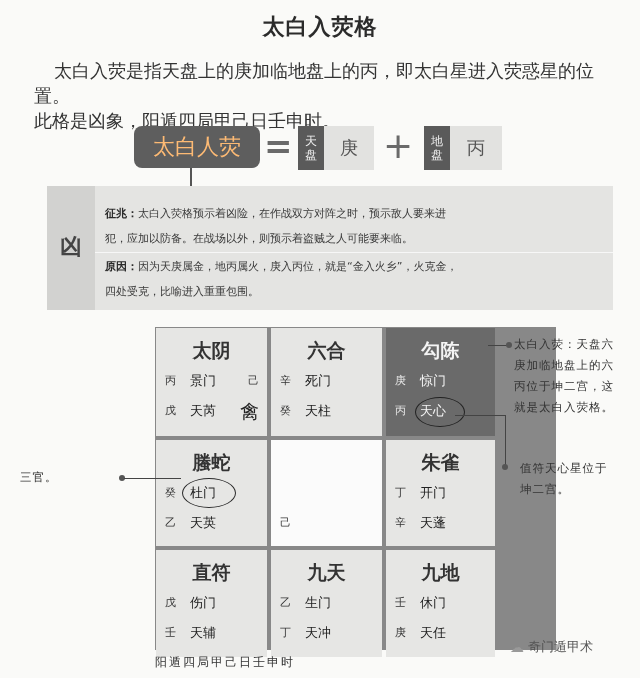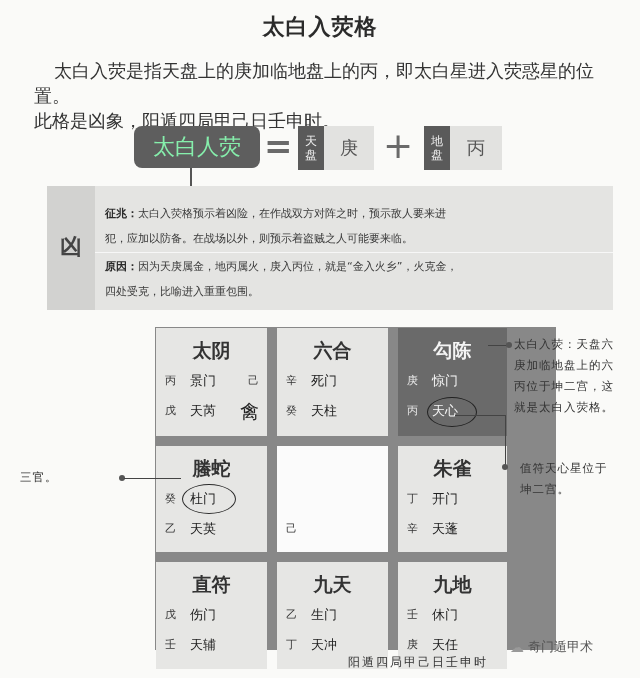--- a/index.html
+++ b/index.html
@@ -3,57 +3,57 @@
 <meta charset="utf-8">
 <style>
   html,body{margin:0;padding:0;}
   body{width:640px;height:678px;background:#fafaf8;position:relative;overflow:hidden;
        font-family:"DejaVu Sans","Liberation Sans",sans-serif;color:#2a2a2a;}
   .abs{position:absolute;}
   .title{left:0;width:640px;top:12px;text-align:center;font-size:22px;font-weight:bold;color:#2b2b2b;letter-spacing:1px;}
   .intro{left:34px;width:580px;top:58px;font-size:18px;line-height:25px;color:#333;}
   .intro .p1{text-indent:20px;display:block;}
   
-  .f-main{left:134px;top:126px;width:126px;height:42px;background:#5e5e5e;border-radius:8px;color:#86efac;
+  .f-main{left:134px;top:126px;width:126px;height:42px;background:#5e5e5e;border-radius:8px;color:#fdba74;
           font-family:"DejaVu Serif","Liberation Serif",serif;font-size:22px;line-height:42px;text-align:center;}
   .f-eq{left:264px;top:128px;font-size:34px;line-height:36px;color:#6a6a6a;font-weight:bold;}
   .f-tag{width:26px;height:44px;background:#5a5a5a;color:#f0f0f0;font-size:12px;line-height:14px;text-align:center;
          display:flex;flex-direction:column;justify-content:center;}
   .f-val{height:44px;background:#e2e2e0;color:#555;font-size:18px;line-height:44px;text-align:center;}
   .f-plus{left:383px;top:126px;font-size:36px;line-height:40px;color:#6a6a6a;}
   .stem{left:190px;top:168px;width:2px;height:20px;background:#555;}
   
   .info{left:47px;top:186px;width:566px;height:124px;background:#e4e4e2;}
   .info-left{left:47px;top:186px;width:48px;height:124px;background:#d2d2d0;}
   .xiong{left:47px;top:232px;width:48px;text-align:center;font-size:22px;font-weight:bold;color:#444;}
   .info-txt{left:105px;width:500px;font-size:11px;line-height:25px;color:#3a3a3a;}
   .info-txt b{color:#2a2a2a;}
   .info-div{left:95px;top:252px;width:518px;height:1px;background:#f7f7f7;}
   
   .grid{left:155px;top:327px;width:401px;height:323px;border:1px solid #888;box-sizing:border-box;
-        display:grid;grid-template-columns:111px 111px 109px;grid-template-rows:108px 106px 107px;background:#888;gap:10px;}
+        display:grid;grid-template-columns:111px 111px 109px;grid-template-rows:108px 106px 107px;background:#888;gap:4px;}
   .cell{background:#e6e6e4;position:relative;}
   .cell.dark{background:#6a6a6a;color:#f0f0f0;padding-left:28px;}
   .cell.center{background:#fbfbfb;}
   .god{position:absolute;top:10px;left:0;width:100%;text-align:center;font-size:19px;font-weight:bold;color:#333;}
   .dark .god{color:#f4f4f4;}
   .row{position:absolute;left:0;width:100%;height:26px;}
   .stem-s{position:absolute;left:9px;font-size:11px;line-height:26px;color:#333;font-family:"DejaVu Serif",serif;}
   .dark .stem-s{color:#e8e8e8;}
   .big{position:absolute;left:34px;font-size:13px;line-height:26px;color:#222;}
   .dark .big{color:#f4f4f4;}
   .extra{position:absolute;right:8px;font-size:11px;line-height:26px;color:#333;}
   .extra.lg{font-size:19px;color:#222;}
   .r1{top:40px;} .r2{top:70px;}
   .oval{position:absolute;border:1.5px solid #2a2a2a;border-radius:50%;}
   .dark .oval{border-color:#222;}
   .note{font-size:11.5px;line-height:21px;color:#333;letter-spacing:1px;}
   .line{background:#444;}
   .dot{width:6px;height:6px;border-radius:50%;background:#555;}
-  .caption{left:155px;width:333px;top:654px;text-align:right;font-size:12px;color:#333;letter-spacing:2px;font-family:"DejaVu Serif",serif;}
+  .caption{left:155px;width:333px;top:654px;text-align:left;font-size:12px;color:#333;letter-spacing:2px;font-family:"DejaVu Serif",serif;}
   .wm{left:510px;top:638px;font-size:13px;color:#555;display:flex;align-items:center;gap:4px;}
 </style>
 </head>
 <body>
 
 <div class="abs title">太白入荧格</div>
 <div class="abs intro">
   <span class="p1">太白入荧是指天盘上的庚加临地盘上的丙，即太白星进入荧惑星的位置。</span>
   <span>此格是凶象，阳遁四局甲己日壬申时。</span>
 </div>

